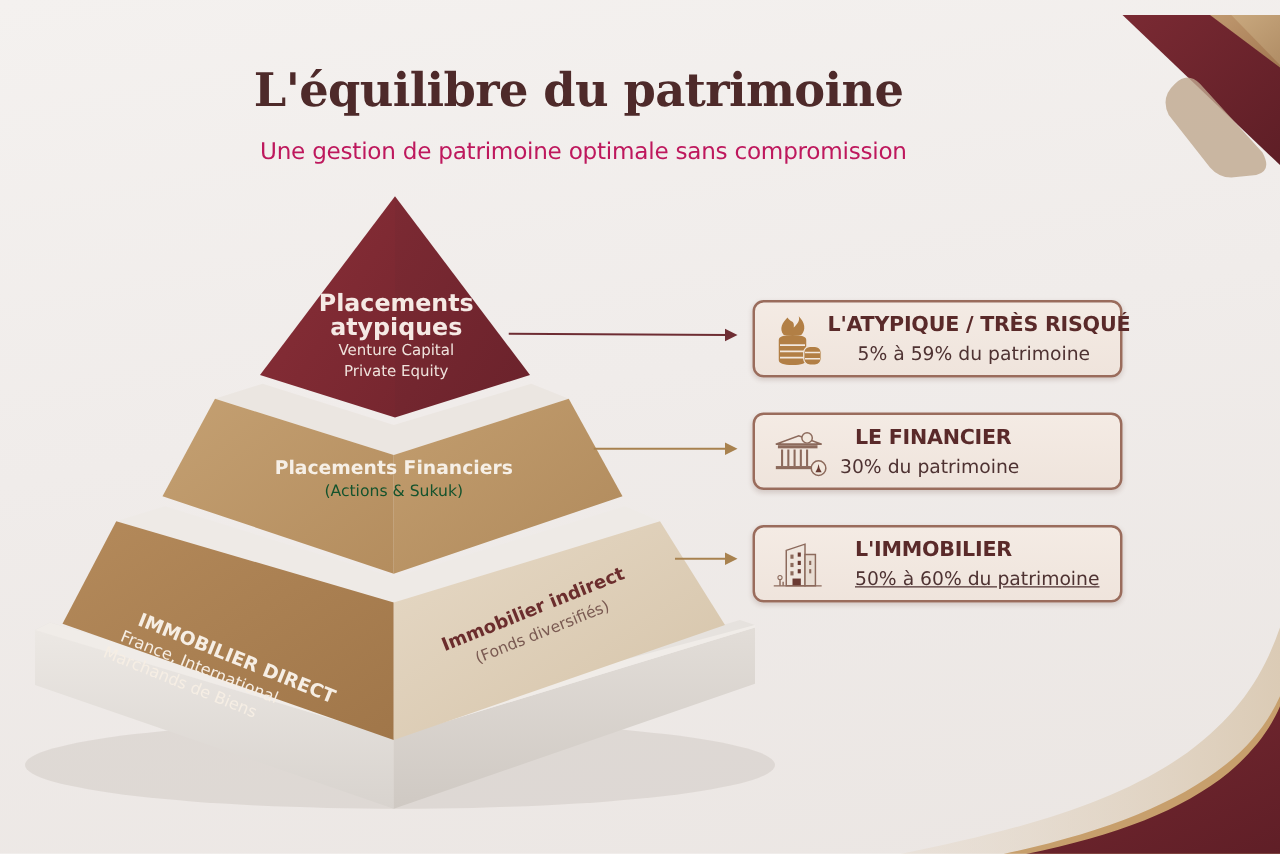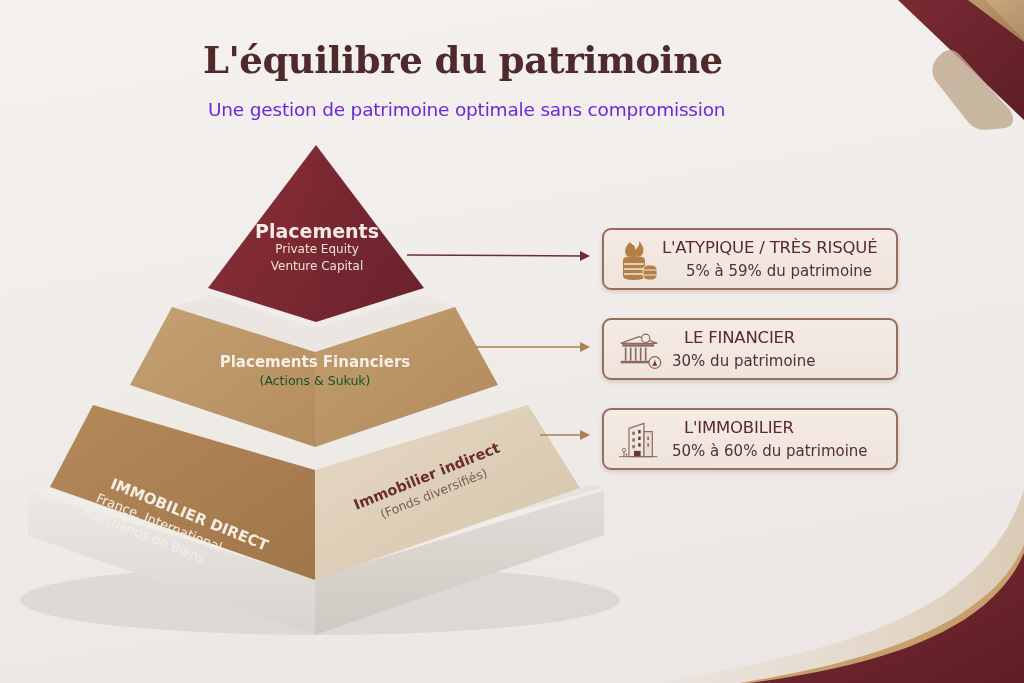--- a/index.html
+++ b/index.html
@@ -2,33 +2,33 @@
 <html><head>
 <meta charset="utf-8">
 <style>
   * { margin: 0; padding: 0; box-sizing: border-box; }
   html, body { width: 1024px; height: 683px; overflow: hidden; }
   body {
     position: relative;
     background: linear-gradient(170deg, #f4f1ef 0%, #f0ecea 45%, #ebe6e3 100%);
     font-family: "DejaVu Sans", sans-serif;
   }
-  .canvas { position: absolute; inset: 0; width: 1024px; height: 659px; }
+  .canvas { position: absolute; inset: 0; width: 1024px; height: 659px; margin-top: 12px; }
   .bg-svg { position: absolute; left: 0; top: 0; }
 
   .title {
     position: absolute; left: 203px; top: 38px;
     font-family: "DejaVu Serif", serif; font-weight: bold;
     font-size: 37px; color: #4e2a2a; letter-spacing: -0.5px;
     white-space: nowrap;
   }
   .subtitle {
     position: absolute; left: 208px; top: 99px;
     font-family: "DejaVu Sans", sans-serif; font-size: 18.5px;
-    color: #6d28d9; white-space: nowrap; letter-spacing: -0.2px; text-align: center;
+    color: #be185d; white-space: nowrap; letter-spacing: -0.2px; text-align: center;
   }
 
   .pyr-text { position: absolute; text-align: center; white-space: nowrap; }
   .t-top { left: 232px; top: 222px; width: 170px; color: #f5e9e4; }
   .t-top .h { font-weight: bold; font-size: 19px; line-height: 19px; }
   .t-top .s { font-size: 12px; line-height: 17px; color: #efe2dc; }
 
   .t-mid { left: 180px; top: 352px; width: 270px; color: #f6efe6; }
   .t-mid .h { font-weight: bold; font-size: 15px; line-height: 20px; }
   .t-mid .s { font-size: 12.5px; line-height: 18px; color: #14532d; }
@@ -49,35 +49,35 @@
   .t-right .s { font-size: 12.5px; line-height: 17px; color: #7a5a52; }
 
   .card {
     position: absolute; left: 602px; width: 296px; height: 62px;
     border: 2px solid #9a6c5c; border-radius: 9px;
     background: linear-gradient(180deg, #f4ebe4 0%, #efe4dc 100%);
     box-shadow: 0 2px 4px rgba(90,50,40,0.18);
   }
   .card .icon { position: absolute; left: 10px; top: 6px; width: 50px; height: 48px; }
   .card .label {
-    position: absolute; top: 8px; font-weight: normal; font-size: 16.5px;
+    position: absolute; top: 8px; font-weight: bold; font-size: 16.5px;
     color: #5a2a2a; white-space: nowrap; letter-spacing: -0.2px;
   }
   .card .value {
     position: absolute; top: 32px; font-size: 15px; color: #4e3232; white-space: nowrap;
   }
   .card1 { top: 228px; }
   .card1 .label { left: 58px; }
   .card1 .value { left: 82px; }
   .card2 { top: 318px; }
   .card2 .label { left: 80px; }
   .card2 .value { left: 68px; text-align: right; }
   .card3 { top: 408px; }
   .card3 .label { left: 80px; }
-  .card3 .value { left: 68px; }
+  .card3 .value { left: 80px; text-decoration: underline; }
 </style>
 </head>
 <body>
 
 <div class="canvas">
 
   <svg class="bg-svg" width="1024" height="683" viewBox="0 0 1024 683">
     <defs>
       <linearGradient id="burg" x1="0" y1="0" x2="1" y2="1">
         <stop offset="0" stop-color="#7a2a33"></stop>
@@ -165,22 +165,23 @@
       <line x1="540" y1="435" x2="582" y2="435" stroke="#a8824f" stroke-width="1.5"></line>
       <polygon points="590,435 580,430 580,440" fill="#a8824f"></polygon>
     </g>
   </svg>
 
   <div class="title">L'équilibre du patrimoine</div>
   <div class="subtitle">Une gestion de patrimoine optimale sans compromission</div>
 
   <div class="pyr-text t-top">
     <div class="h">Placements</div>
+    <div class="h">atypiques</div>
+    <div class="s">Venture Capital</div>
     <div class="s">Private Equity</div>
-    <div class="s">Venture Capital</div>
   </div>
 
   <div class="pyr-text t-mid">
     <div class="h">Placements Financiers</div>
     <div class="s">(Actions &amp; Sukuk)</div>
   </div>
 
   <div class="pyr-text t-left">
     <div class="h">IMMOBILIER DIRECT</div>
     <div class="s">France, International</div>

